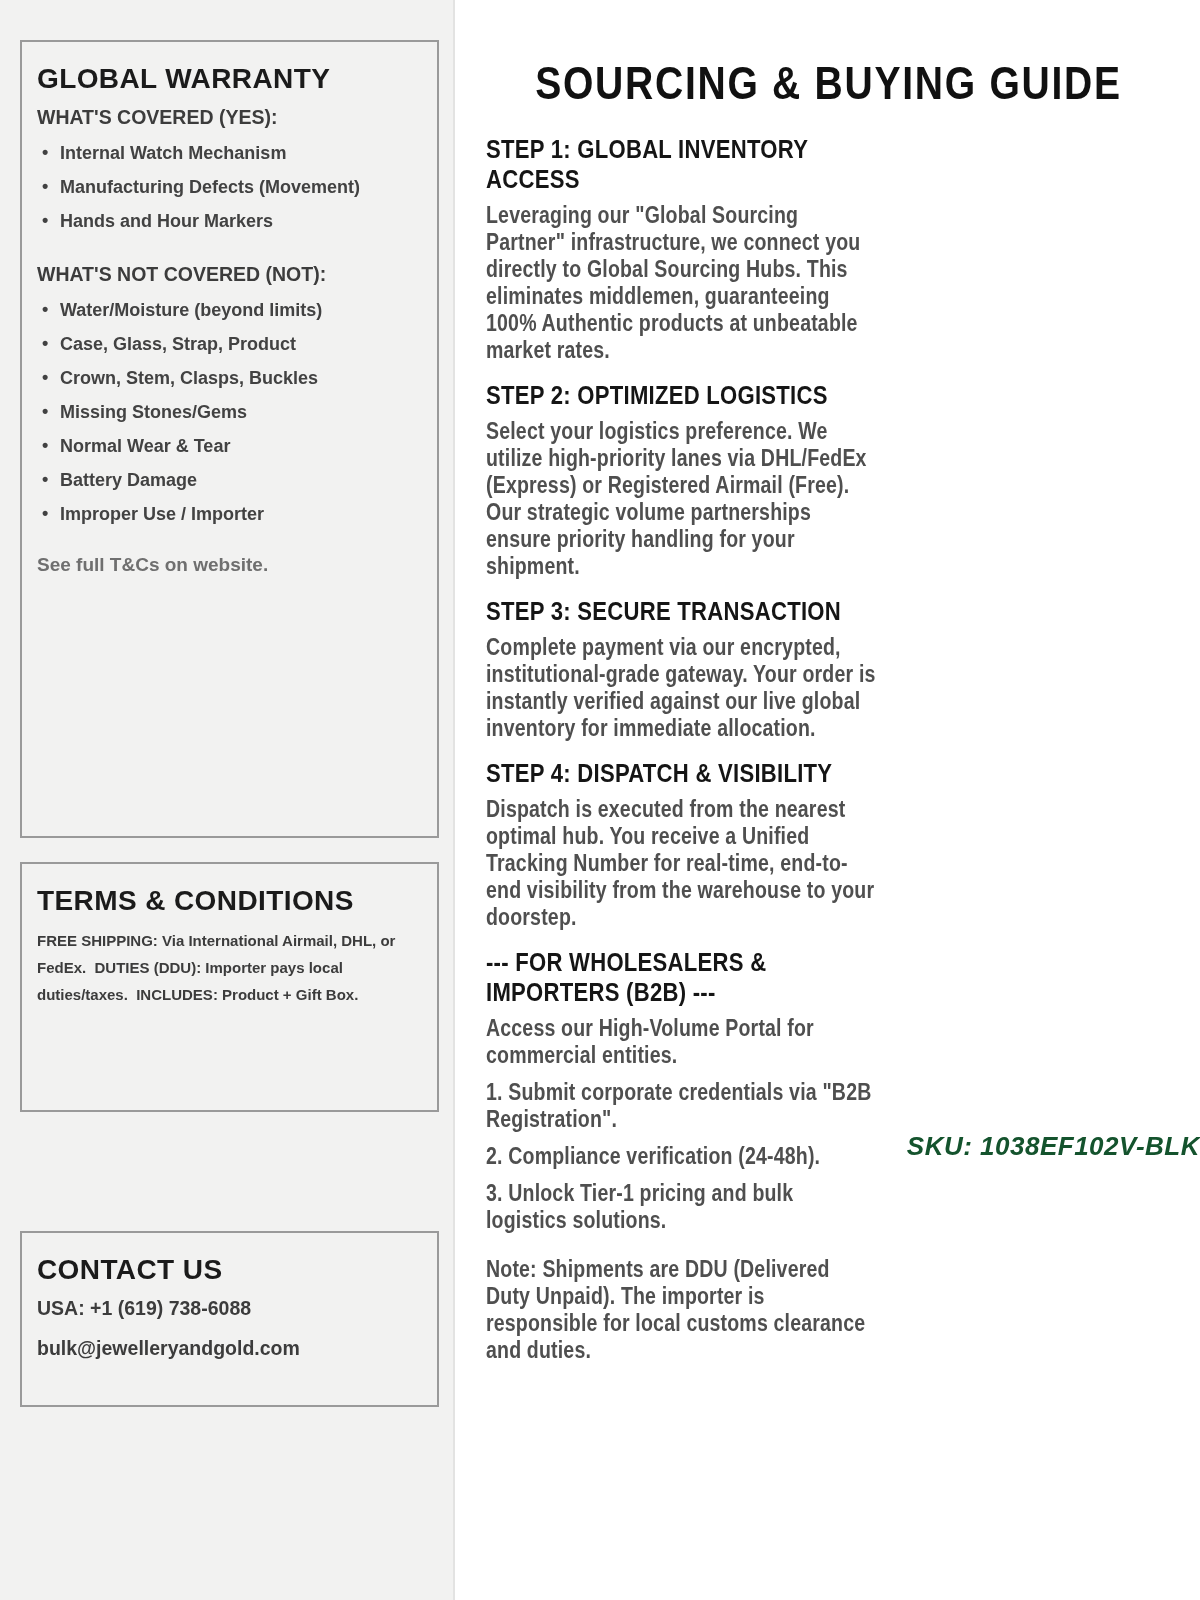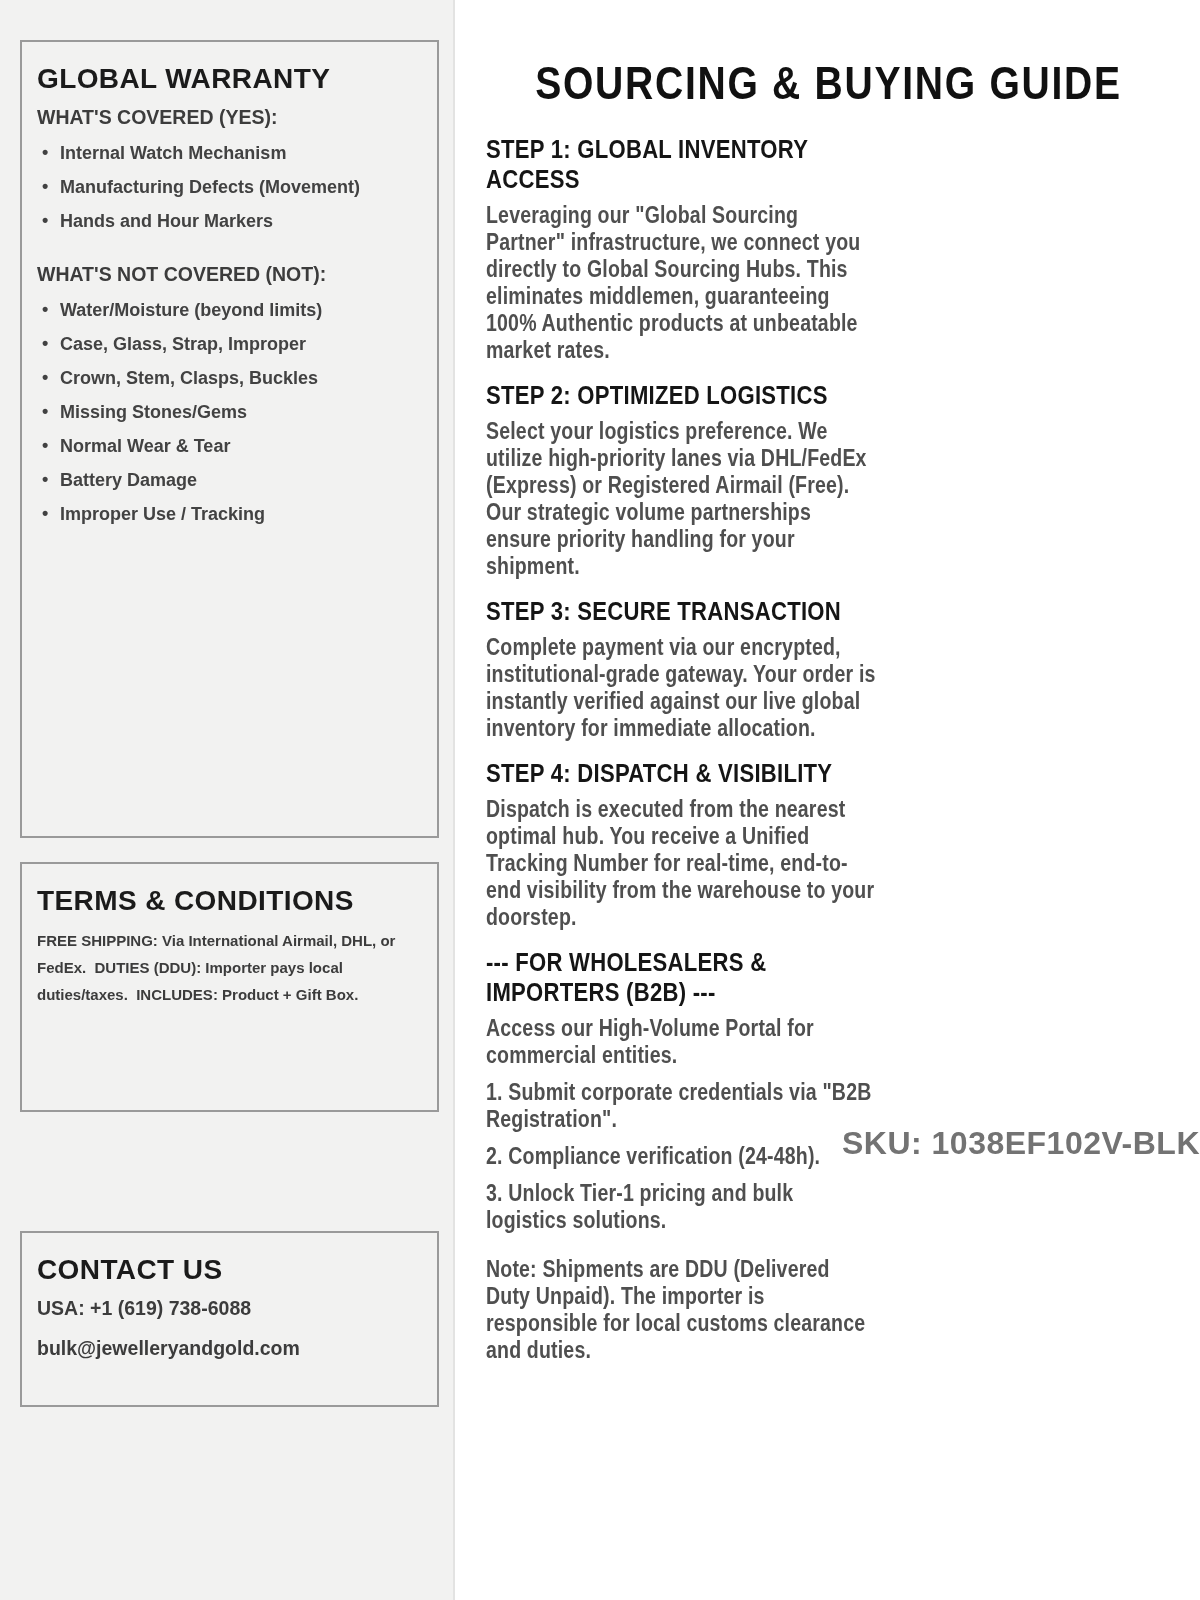--- a/index.html
+++ b/index.html
@@ -75,43 +75,44 @@
     line-height: 30px; margin-bottom: 8px; letter-spacing: 0.3px;
   }
   .section p {
     font-size: 23px; font-weight: bold; color: #4f4f4f;
     line-height: 27px; letter-spacing: 0.2px; margin-bottom: 10px;
   }
   .section p.note { margin-top: 22px; }
 
   .sku {
     position: absolute; right: 0; bottom: 18px;
-    font-size: 32px; font-weight: bold; color: #737373;
-    letter-spacing: 0.5px; white-space: nowrap;
+    font-size: 26px; font-weight: bold; color: #14532d;
+    letter-spacing: 0.5px; white-space: nowrap; font-style: italic;
   }
 </style>
 </head>
 <body>
 
 <div class="sidebar">
 
   <div class="sb-box sb-box-warranty">
     <div class="sb-title">GLOBAL WARRANTY</div>
     <div class="sb-sub">WHAT'S COVERED (YES):</div>
     <div class="bi">Internal Watch Mechanism</div>
     <div class="bi">Manufacturing Defects (Movement)</div>
     <div class="bi">Hands and Hour Markers</div>
     <div class="sb-sub not-heading">WHAT'S NOT COVERED (NOT):</div>
     <div class="bi">Water/Moisture (beyond limits)</div>
-    <div class="bi">Case, Glass, Strap, Improper</div>
+    <div class="bi">Case, Glass, Strap, Product</div>
     <div class="bi">Crown, Stem, Clasps, Buckles</div>
     <div class="bi">Missing Stones/Gems</div>
     <div class="bi">Normal Wear &amp; Tear</div>
     <div class="bi">Battery Damage</div>
-    <div class="bi">Improper Use / Tracking</div>
+    <div class="bi">Improper Use / Importer</div>
+    <div class="sb-note">See full T&amp;Cs on website.</div>
   </div>
 
   <div class="sb-box sb-box-terms">
     <div class="sb-title">TERMS &amp; CONDITIONS</div>
     <div class="sb-body">FREE SHIPPING: Via International Airmail, DHL, or FedEx.  DUTIES (DDU): Importer pays local duties/taxes.  INCLUDES: Product + Gift Box.</div>
   </div>
 
   <div class="sb-box sb-box-contact">
     <div class="sb-title">CONTACT US</div>
     <div class="sb-contact-line">USA: +1 (619) 738-6088</div>

